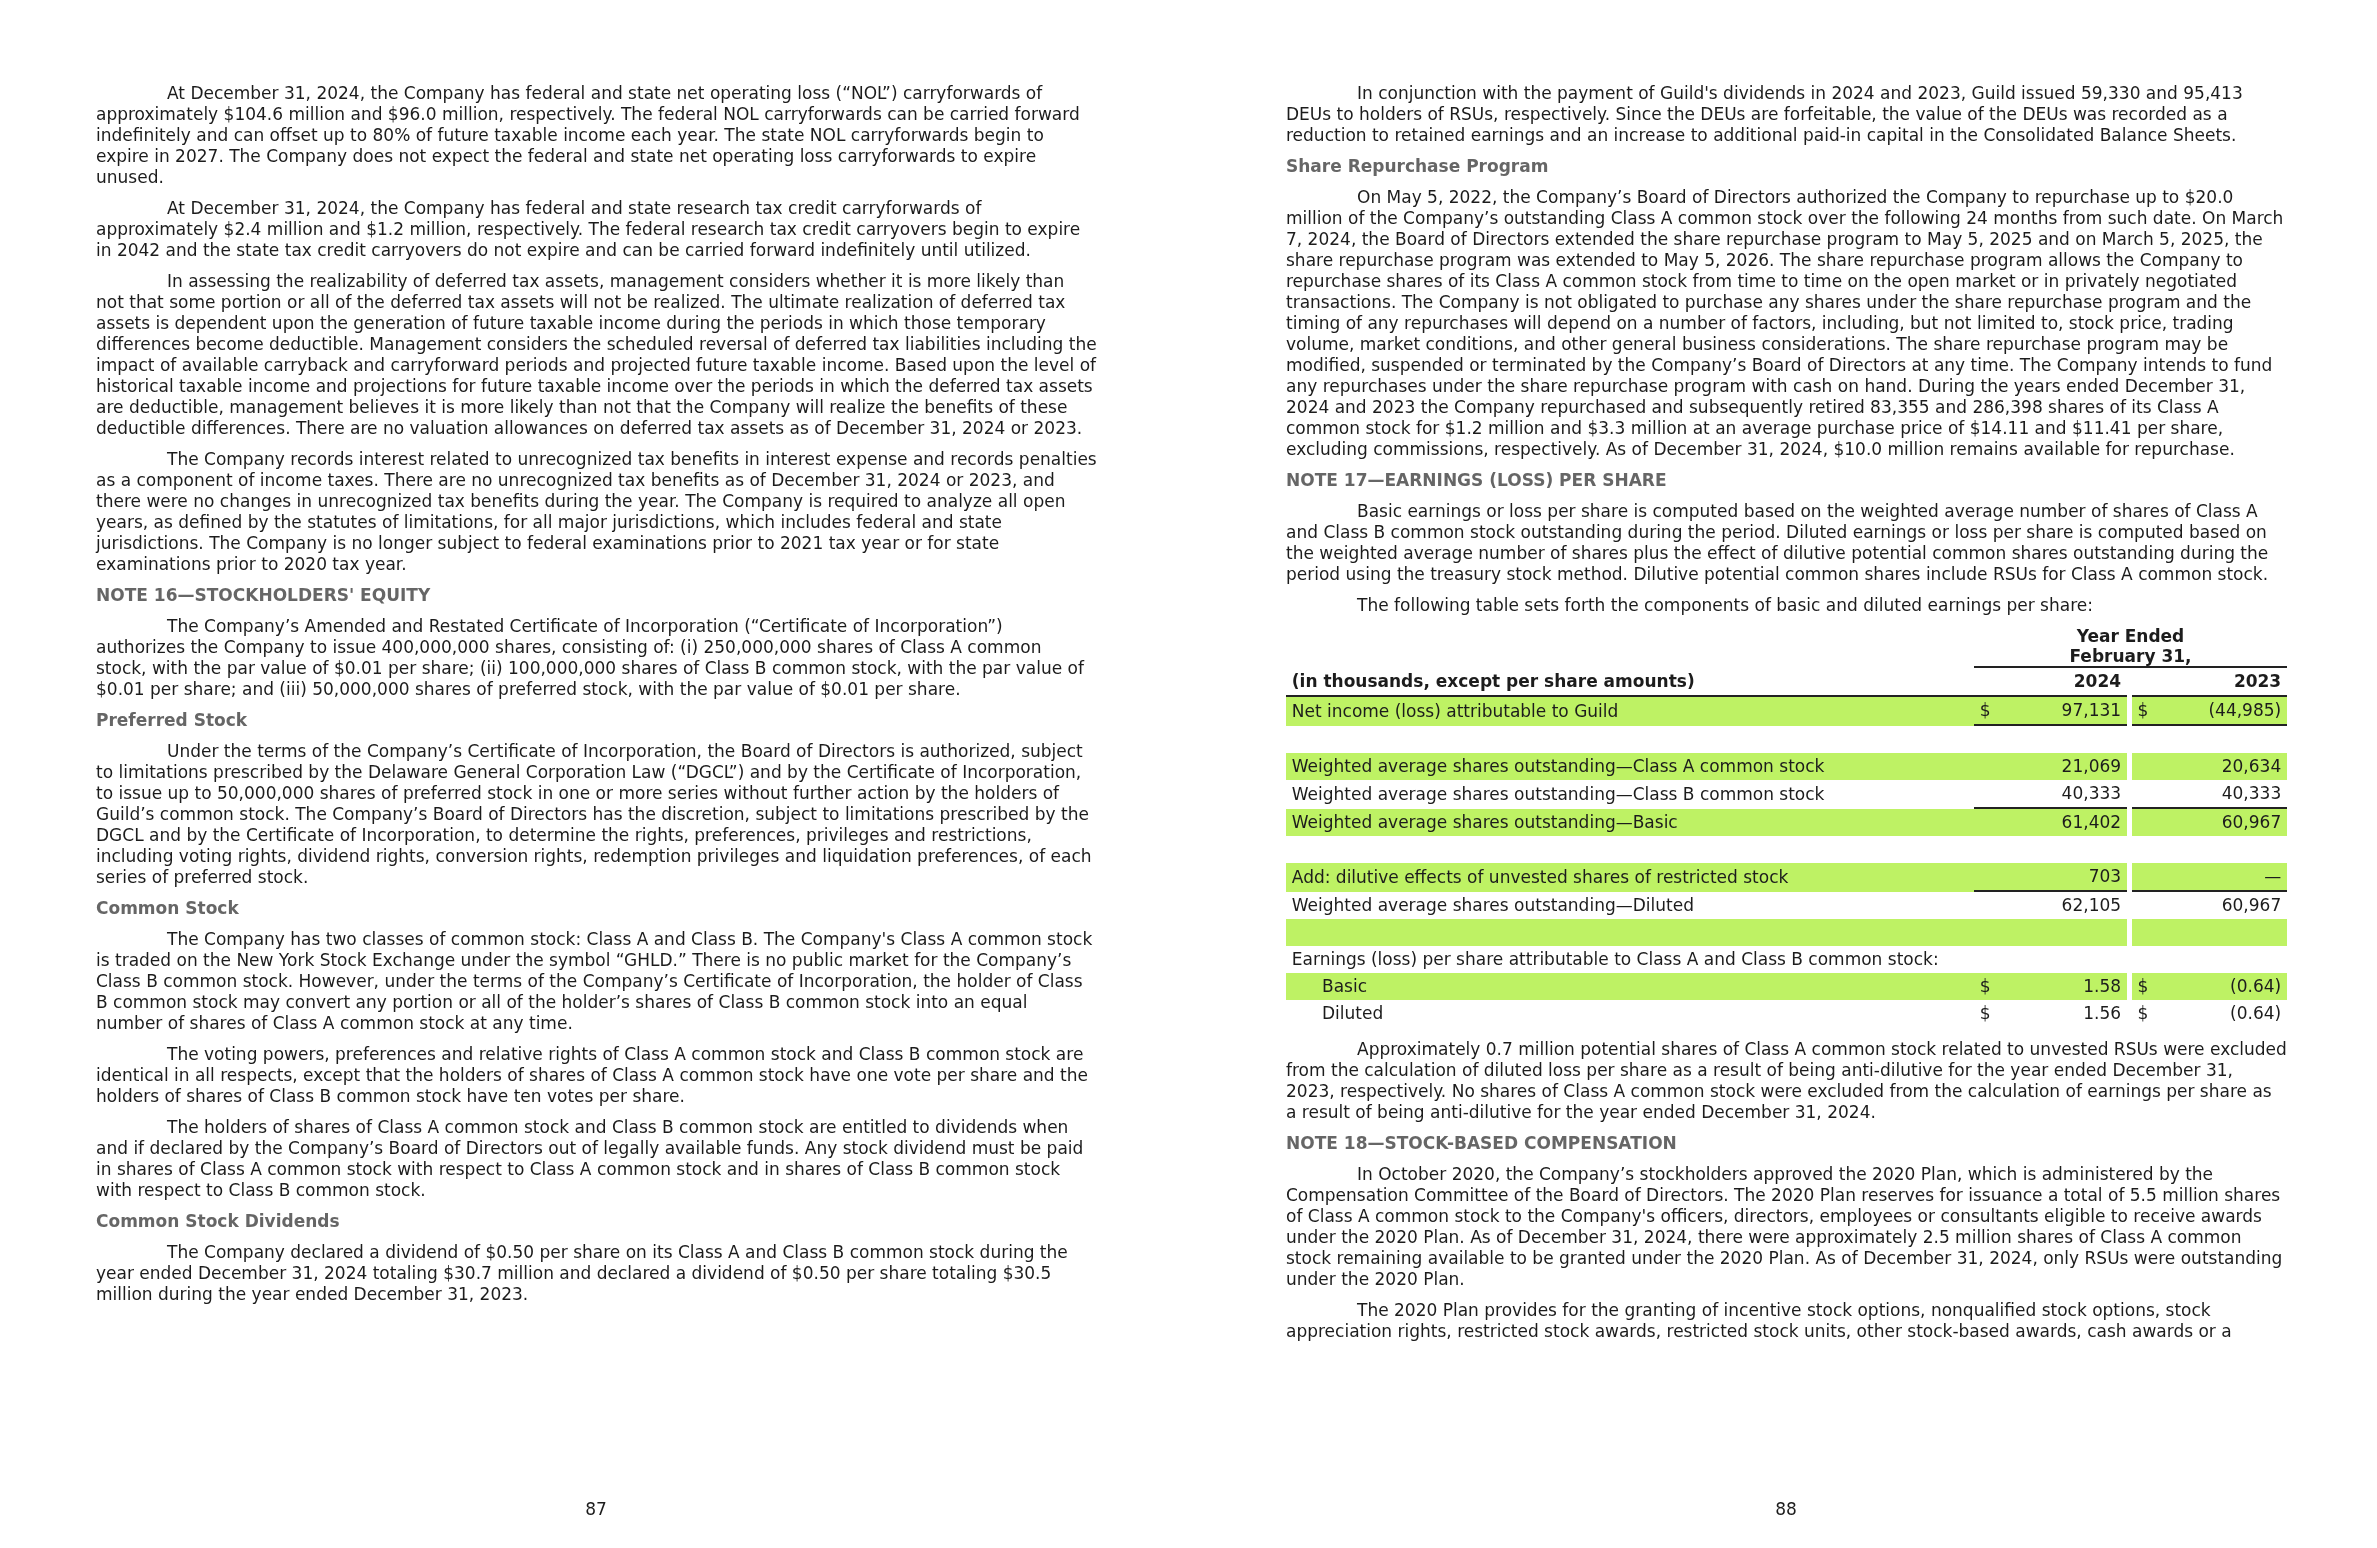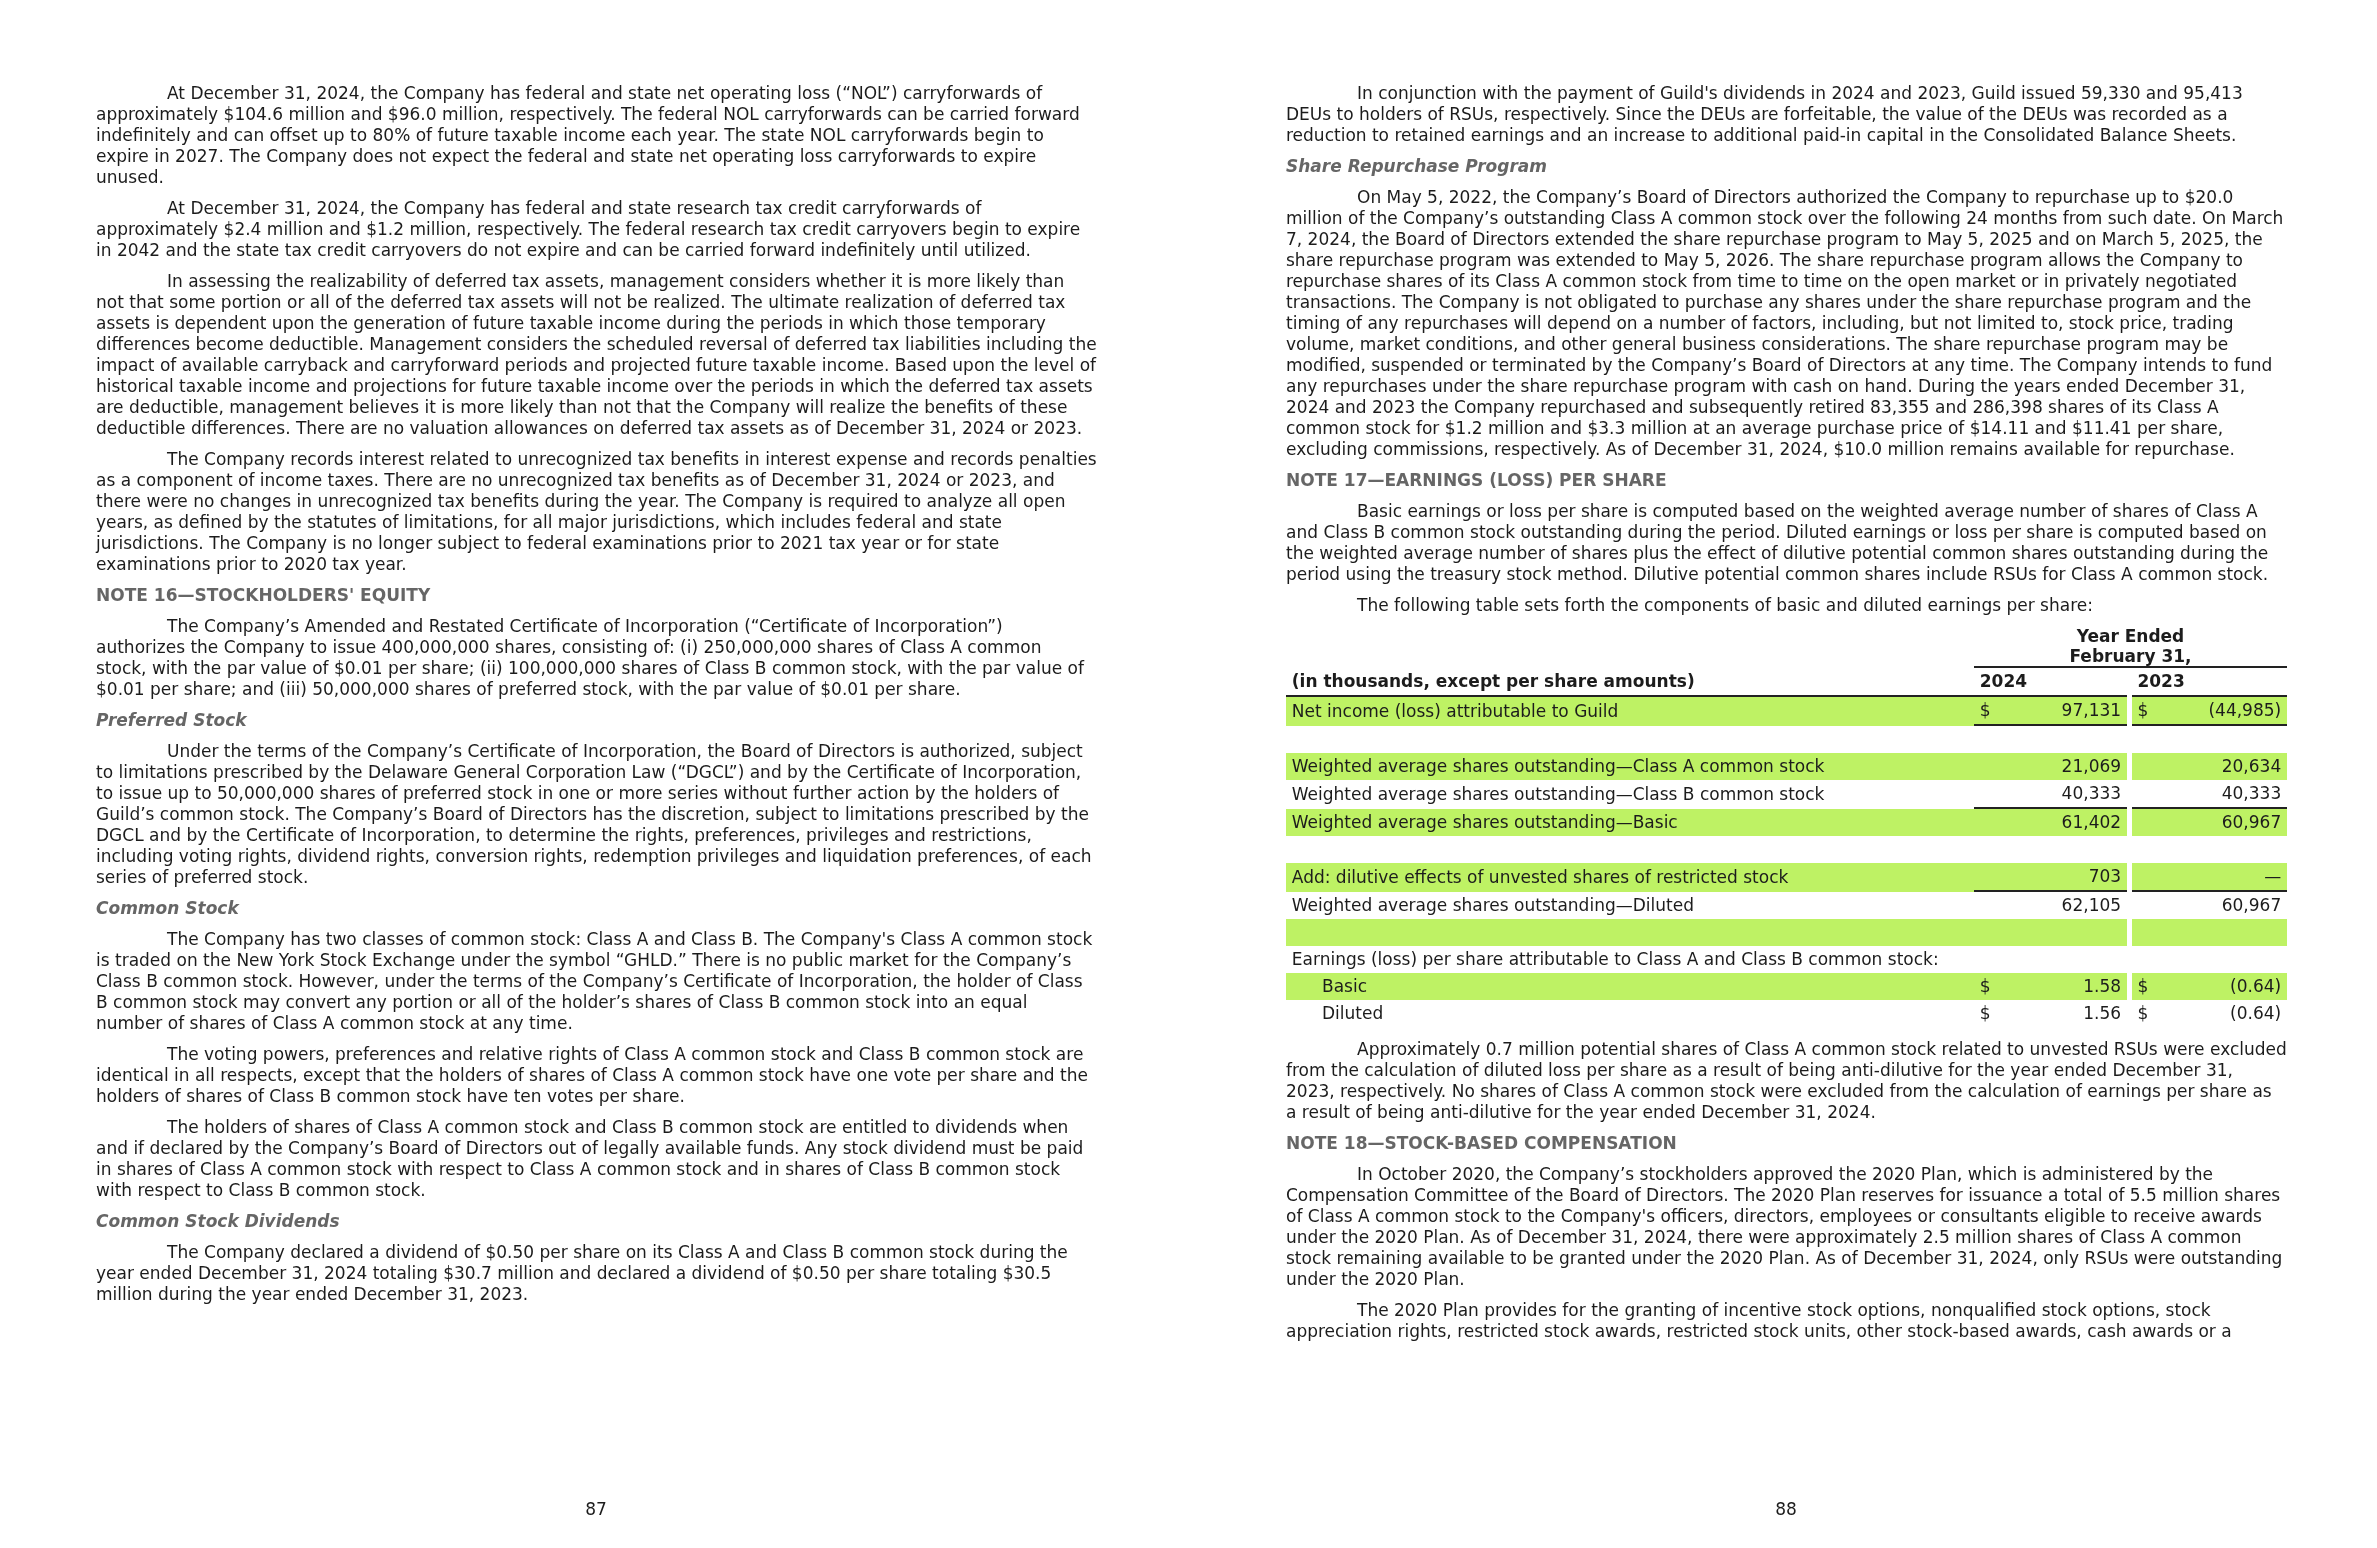--- a/index.html
+++ b/index.html
@@ -6,36 +6,36 @@
   body {
     width: 2377px; height: 1549px; position: relative; overflow: hidden;
     font-family: "DejaVu Sans", sans-serif; color: #1c1c1c;
     font-size: 17px; line-height: 21px;
   }
   .page { position: absolute; top: 83px; width: 1001px; }
   #page-left { left: 96px; }
   #page-right { left: 1286px; }
   p { margin: 0 0 10px 0; text-indent: 71px; }
   .head { font-weight: bold; color: #666666; margin: 10px 0 10px 0; }
-  .sub { font-weight: bold; font-style: italic; color: #666666; margin: 10px 0 10px 0; }
+  .sub { font-weight: bold; color: #666666; margin: 10px 0 10px 0; }
   .pagenum { position: absolute; top: 1499px; width: 144px; text-align: center; font-size: 17px; }
   #pagenum-left { left: 524px; }
   #pagenum-right { left: 1714px; }
 
   
   table.eps { border-collapse: separate; border-spacing: 0; width: 1001px; margin: 8.6px 0 11.5px 0; font-size: 17px; }
   table.eps td { padding: 0 5.8px; height: 27px; vertical-align: middle; white-space: nowrap; }
   table.eps tr.shade td { background: #bef264; }
   table.eps td.lbl { width: 677px; }
   table.eps td.dol { width: 21.6px; padding-right: 0; }
   table.eps td.num { width: 128px; text-align: right; }
   table.eps td.gap { width: 5.8px; padding: 0; background: #fff !important; }
   table.eps td.indent { padding-left: 36px; }
   .hdr-top td { font-weight: bold; text-align: center; height: auto; line-height: 20px; padding-top: 1.4px; padding-bottom: 1.4px; }
-  .hdr-year td { font-weight: bold; text-align: left; height: 24.5px; }
+  .hdr-year td { font-weight: bold; text-align: right; height: 24.5px; }
   .bb { border-bottom: 2.2px solid #222; }
   .bbd { border-bottom: 2.9px double #222; }
   .spacer td { height: 27px; }
 </style>
 </head>
 <body>
 
 <div class="page" id="page-left">
   <p>At December 31, 2024, the Company has federal and state net operating loss (“NOL”) carryforwards of approximately $104.6 million and $96.0 million, respectively. The federal NOL carryforwards can be carried forward indefinitely and can offset up to 80% of future taxable income each year. The state NOL carryforwards begin to expire in 2027. The Company does not expect the federal and state net operating loss carryforwards to expire unused.</p>
   <p>At December 31, 2024, the Company has federal and state research tax credit carryforwards of approximately $2.4 million and $1.2 million, respectively. The federal research tax credit carryovers begin to expire in 2042 and the state tax credit carryovers do not expire and can be carried forward indefinitely until utilized.</p>

